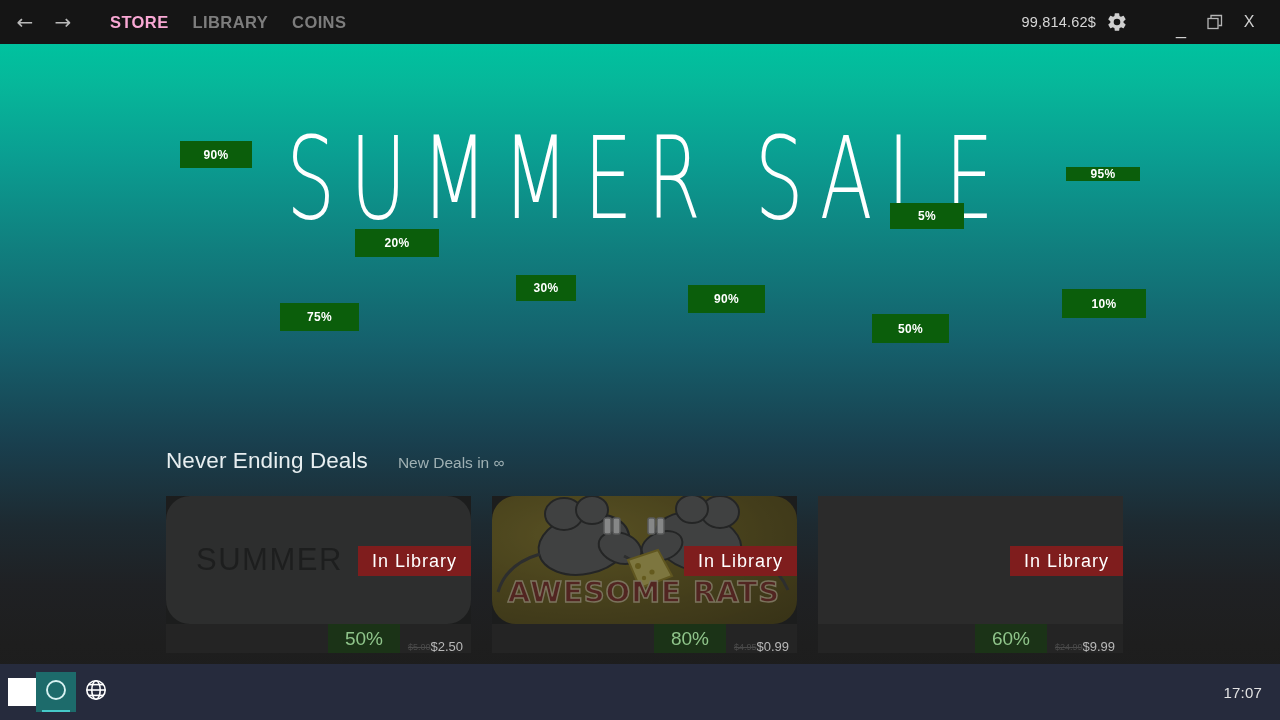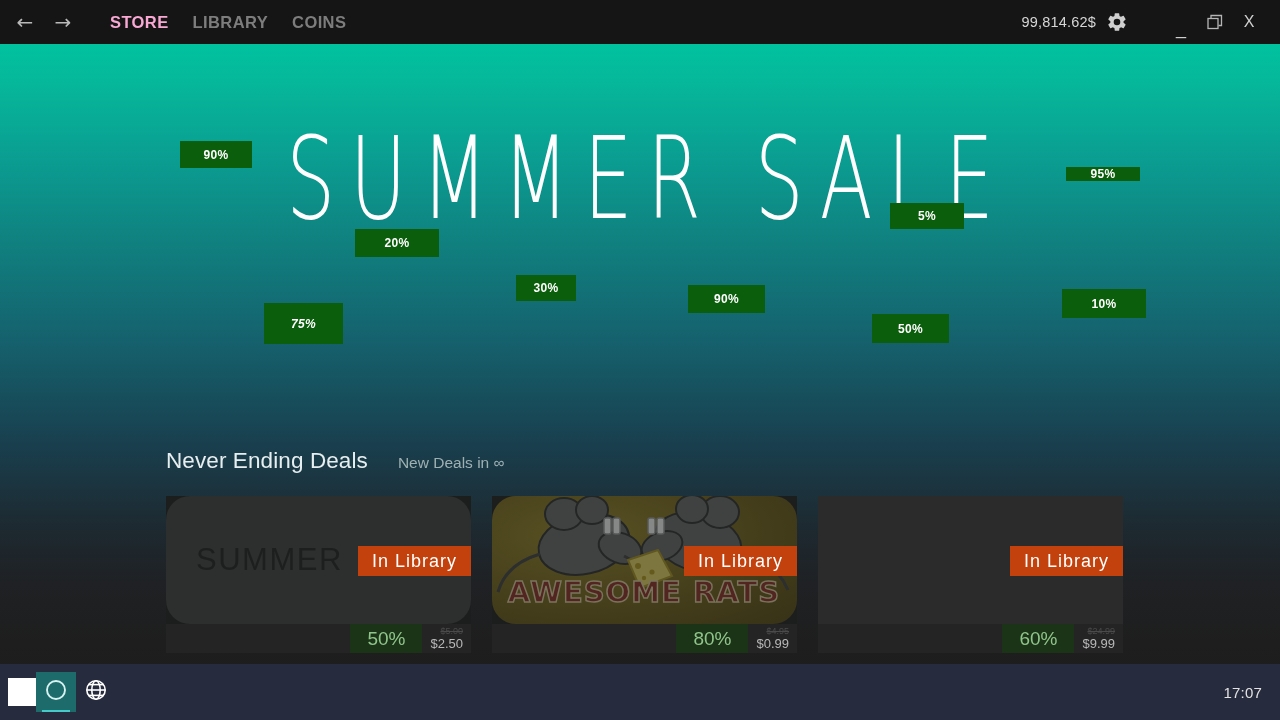--- a/index.html
+++ b/index.html
@@ -106,38 +106,38 @@
     background: #2b2b2b; overflow: hidden; cursor: pointer;
   }
   .card-art {
     position: absolute; inset: 0 0 29px 0;
     overflow: hidden;
   }
   .card-art-inner { position: absolute; inset: 0; border-radius: 24px; }
   .in-library {
     position: absolute; right: 0; top: 50px;
     height: 30px; padding: 0 14px;
-    background: #c2410c; color: #ffffff;
+    background: #7f1d1d; color: #ffffff;
     font-size: 18px; letter-spacing: 1px;
     display: flex; align-items: center; justify-content: center;
     white-space: nowrap; z-index: 4;
   }
   .card-footer {
     position: absolute; left: 0; bottom: 0;
     width: 305px; height: 29px;
     background: #242424;
     display: flex; align-items: center; justify-content: flex-end;
   }
   .disc {
     background: #1b3317; color: #8fc48a;
     font-size: 19px; height: 29px; min-width: 72px;
     display: flex; align-items: center; justify-content: center;
   }
   .prices {
-    display: flex; flex-direction: column; align-items: flex-end;
+    display: flex; flex-direction: row; align-items: flex-end;
     justify-content: center; padding: 0 8px 0 8px; height: 29px;
   }
   .old-price {
     color: #4a4a4a; font-size: 9px; text-decoration: line-through;
     line-height: 9px; margin-bottom: 1px;
   }
   .new-price { color: #b8b8b8; font-size: 13px; line-height: 13px; }
 
   
   .art-summer {
@@ -250,21 +250,21 @@
     <div class="banner">
       <div class="sale-title">SUMMER SALE</div>
       <div id="badge-layer">
           <div class="badge" style="left: 180px; top: 97px; width: 72px; height: 27px;">90%</div>
           <div class="badge" style="left: 1066px; top: 123px; width: 74px; height: 14px;">95%</div>
           <div class="badge" style="left: 890px; top: 159px; width: 74px; height: 26px;">5%</div>
           <div class="badge" style="left: 355px; top: 185px; width: 84px; height: 28px;">20%</div>
           <div class="badge" style="left: 1062px; top: 224px; width: 84px; height: 29px; margin-top: 21px;">10%</div>
           <div class="badge" style="left: 516px; top: 231px; width: 60px; height: 26px;">30%</div>
           <div class="badge" style="left: 688px; top: 241px; width: 77px; height: 28px;">90%</div>
-          <div class="badge" style="left: 264px; top: 259px; width: 79px; height: 41px; font-style: italic;">75%</div>
+          <div class="badge" style="left: 280px; top: 259px; width: 79px; height: 28px;">75%</div>
           <div class="badge" style="left: 872px; top: 270px; width: 77px; height: 29px;">50%</div>
         </div>
     </div>
 
     <div class="section-head">
       <div class="section-title">Never Ending Deals</div>
       <div class="section-sub">New Deals in ∞</div>
     </div>
 
     <div class="grid" id="card-grid">

